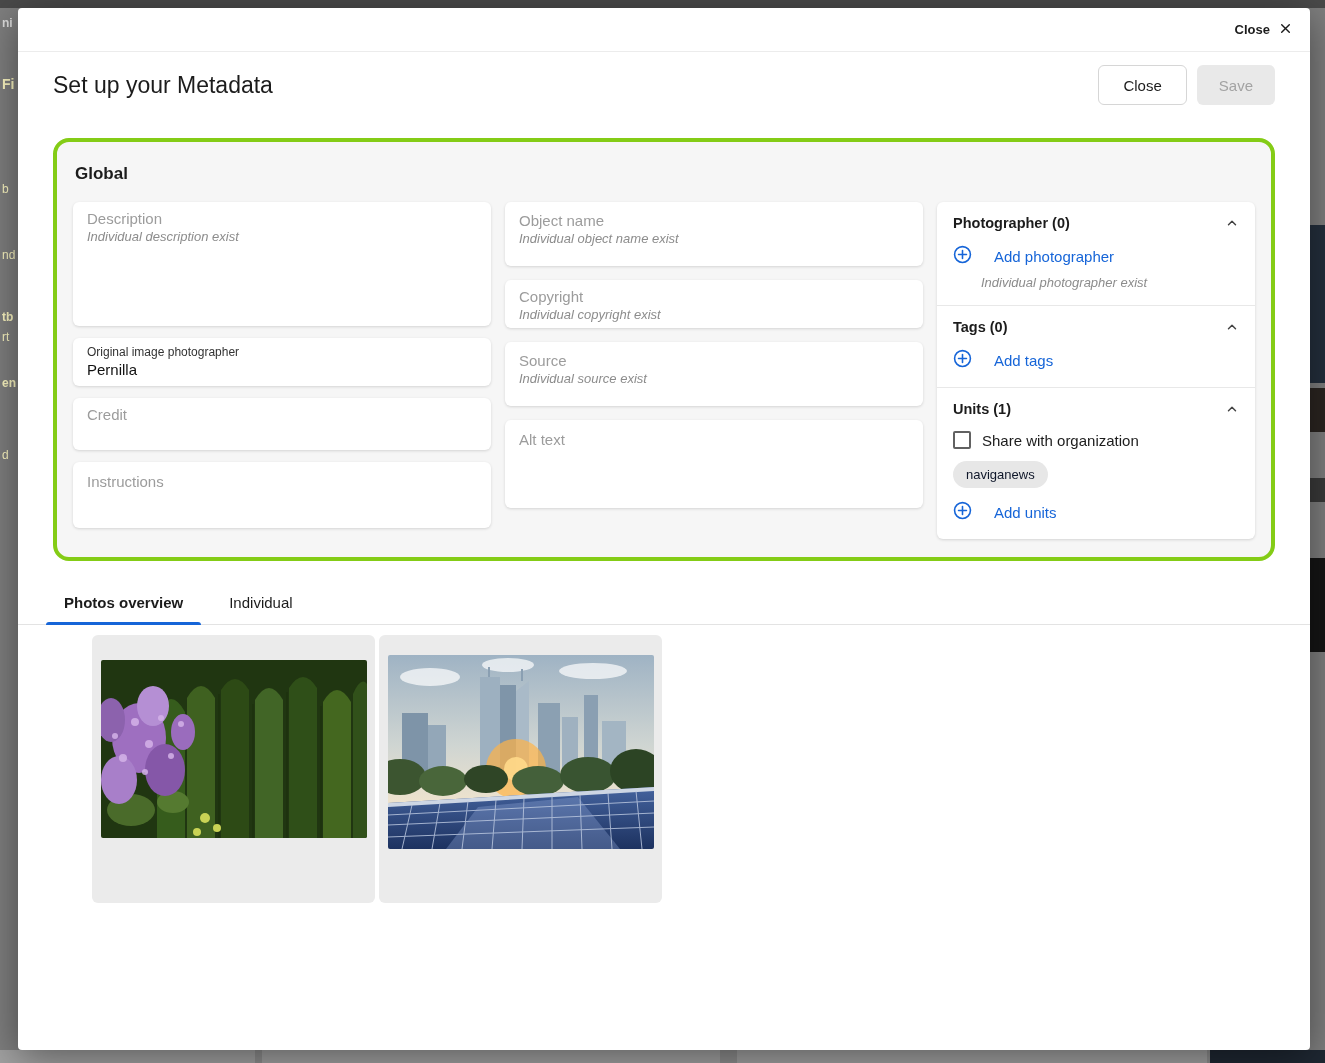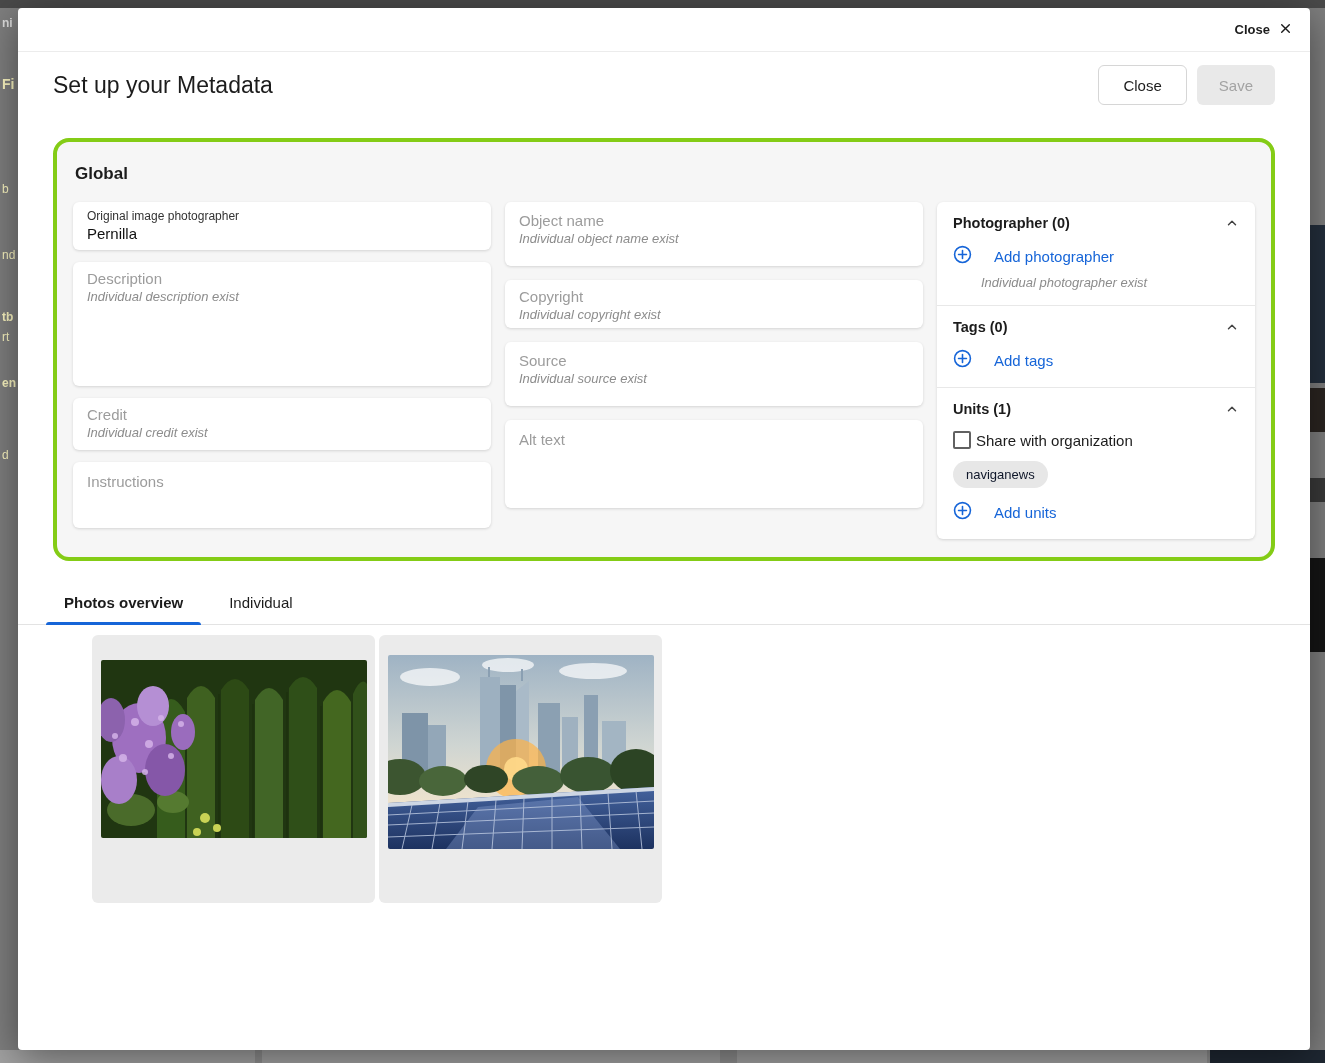--- a/index.html
+++ b/index.html
@@ -95,21 +95,21 @@
     align-self:stretch;
   }
   .section { padding:13px 16px 15px; }
   .section + .section { border-top:1px solid #e8e8e8; }
   .sec-head { display:flex; justify-content:space-between; align-items:center; }
   .sec-title { font-size:14.5px; font-weight:700; color:#1c1c1c; }
   .chev { cursor:pointer; display:flex; }
   .add-row { display:flex; align-items:center; gap:22px; margin-top:14px; cursor:pointer; }
   .add-row .txt { color:var(--accent); font-size:15px; font-weight:500; }
   .helper { font-style:italic; color:#8c8c8c; font-size:13px; margin:7px 0 0 28px; }
-  .checkbox-row { display:flex; align-items:center; gap:5px; margin-top:14px; font-size:15px; }
+  .checkbox-row { display:flex; align-items:center; gap:11px; margin-top:14px; font-size:15px; }
   .checkbox { width:18px; height:18px; border:2px solid #616161; border-radius:2px; background:#fff; cursor:pointer; flex:0 0 auto; }
   .chip {
     display:inline-block; background:#e7e7e7; border-radius:14px;
     padding:6px 13px; font-size:13px; color:#0f172a; margin:12px 0 1px;
   }
 
   
   .tabs { display:flex; gap:10px; padding-left:28px; margin-top:22px; border-bottom:1px solid #e3e3e3; }
   .tab { padding:11px 18px 13px; font-size:15px; font-weight:500; position:relative; cursor:pointer; color:#1c1c1c; }
   .tab.active { font-weight:700; }
@@ -173,31 +173,30 @@
       <button class="btn btn-close">Close</button>
       <button class="btn btn-save">Save</button>
     </div>
   </div>
 
   <div class="global-card">
     <div class="global-title">Global</div>
     <div class="grid">
 
       <div class="col">
+        <div class="field f-desc">
+          <div class="flabel">Description</div>
+          <div class="fplaceholder">Individual description exist</div>
+        </div>
         <div class="field f-photographer">
           <div class="flabel-sm">Original image photographer</div>
           <div class="fvalue">Pernilla</div>
         </div>
-        <div class="field f-desc">
-          <div class="flabel">Description</div>
-          <div class="fplaceholder">Individual description exist</div>
-        </div>
         <div class="field f-credit">
           <div class="flabel">Credit</div>
-          <div class="fplaceholder">Individual credit exist</div>
         </div>
         <div class="field f-instr">
           <div class="flabel">Instructions</div>
         </div>
       </div>
 
       <div class="col mid">
         <div class="field f-objname">
           <div class="flabel">Object name</div>
           <div class="fplaceholder">Individual object name exist</div>

